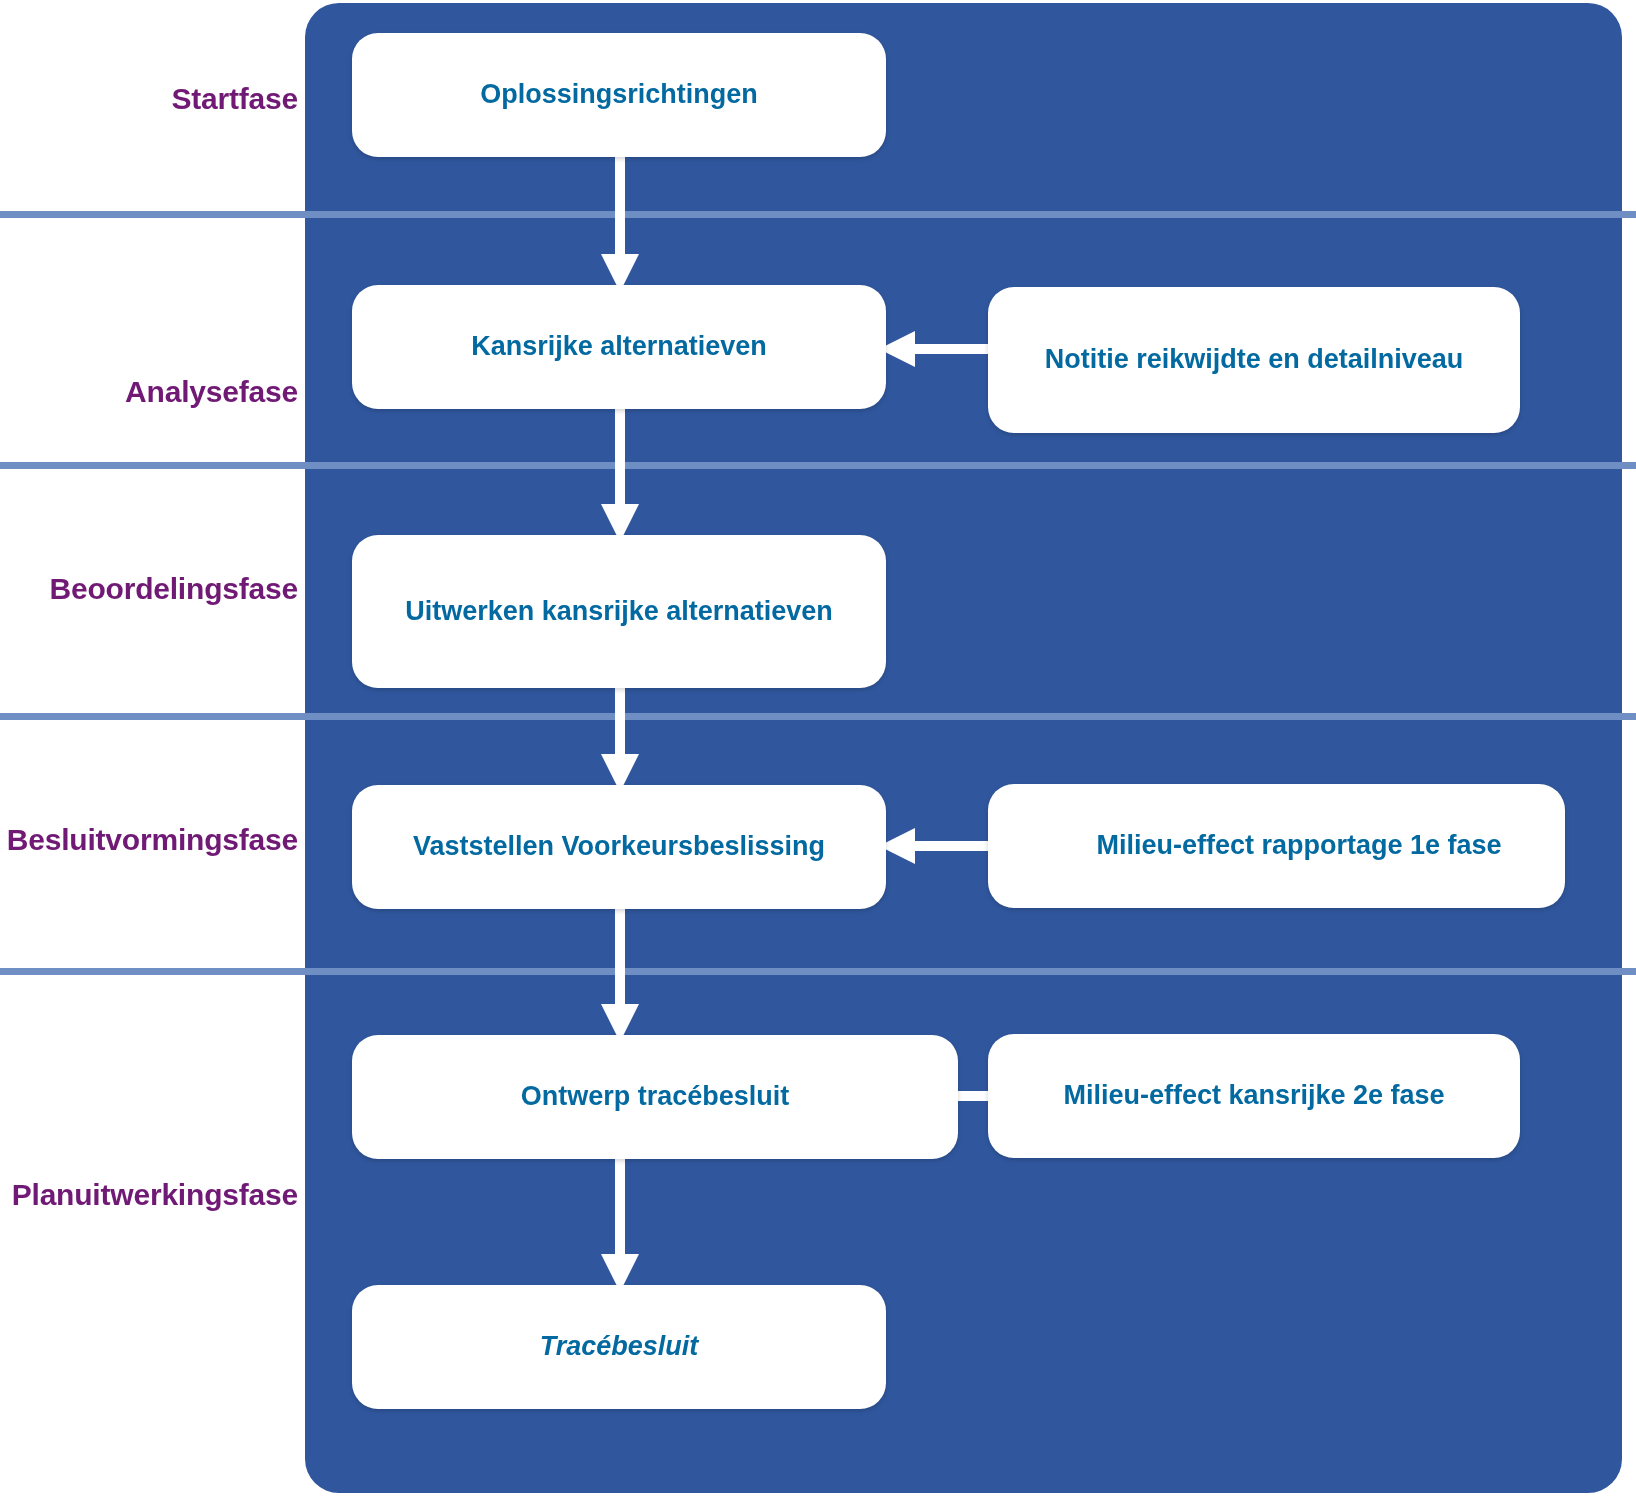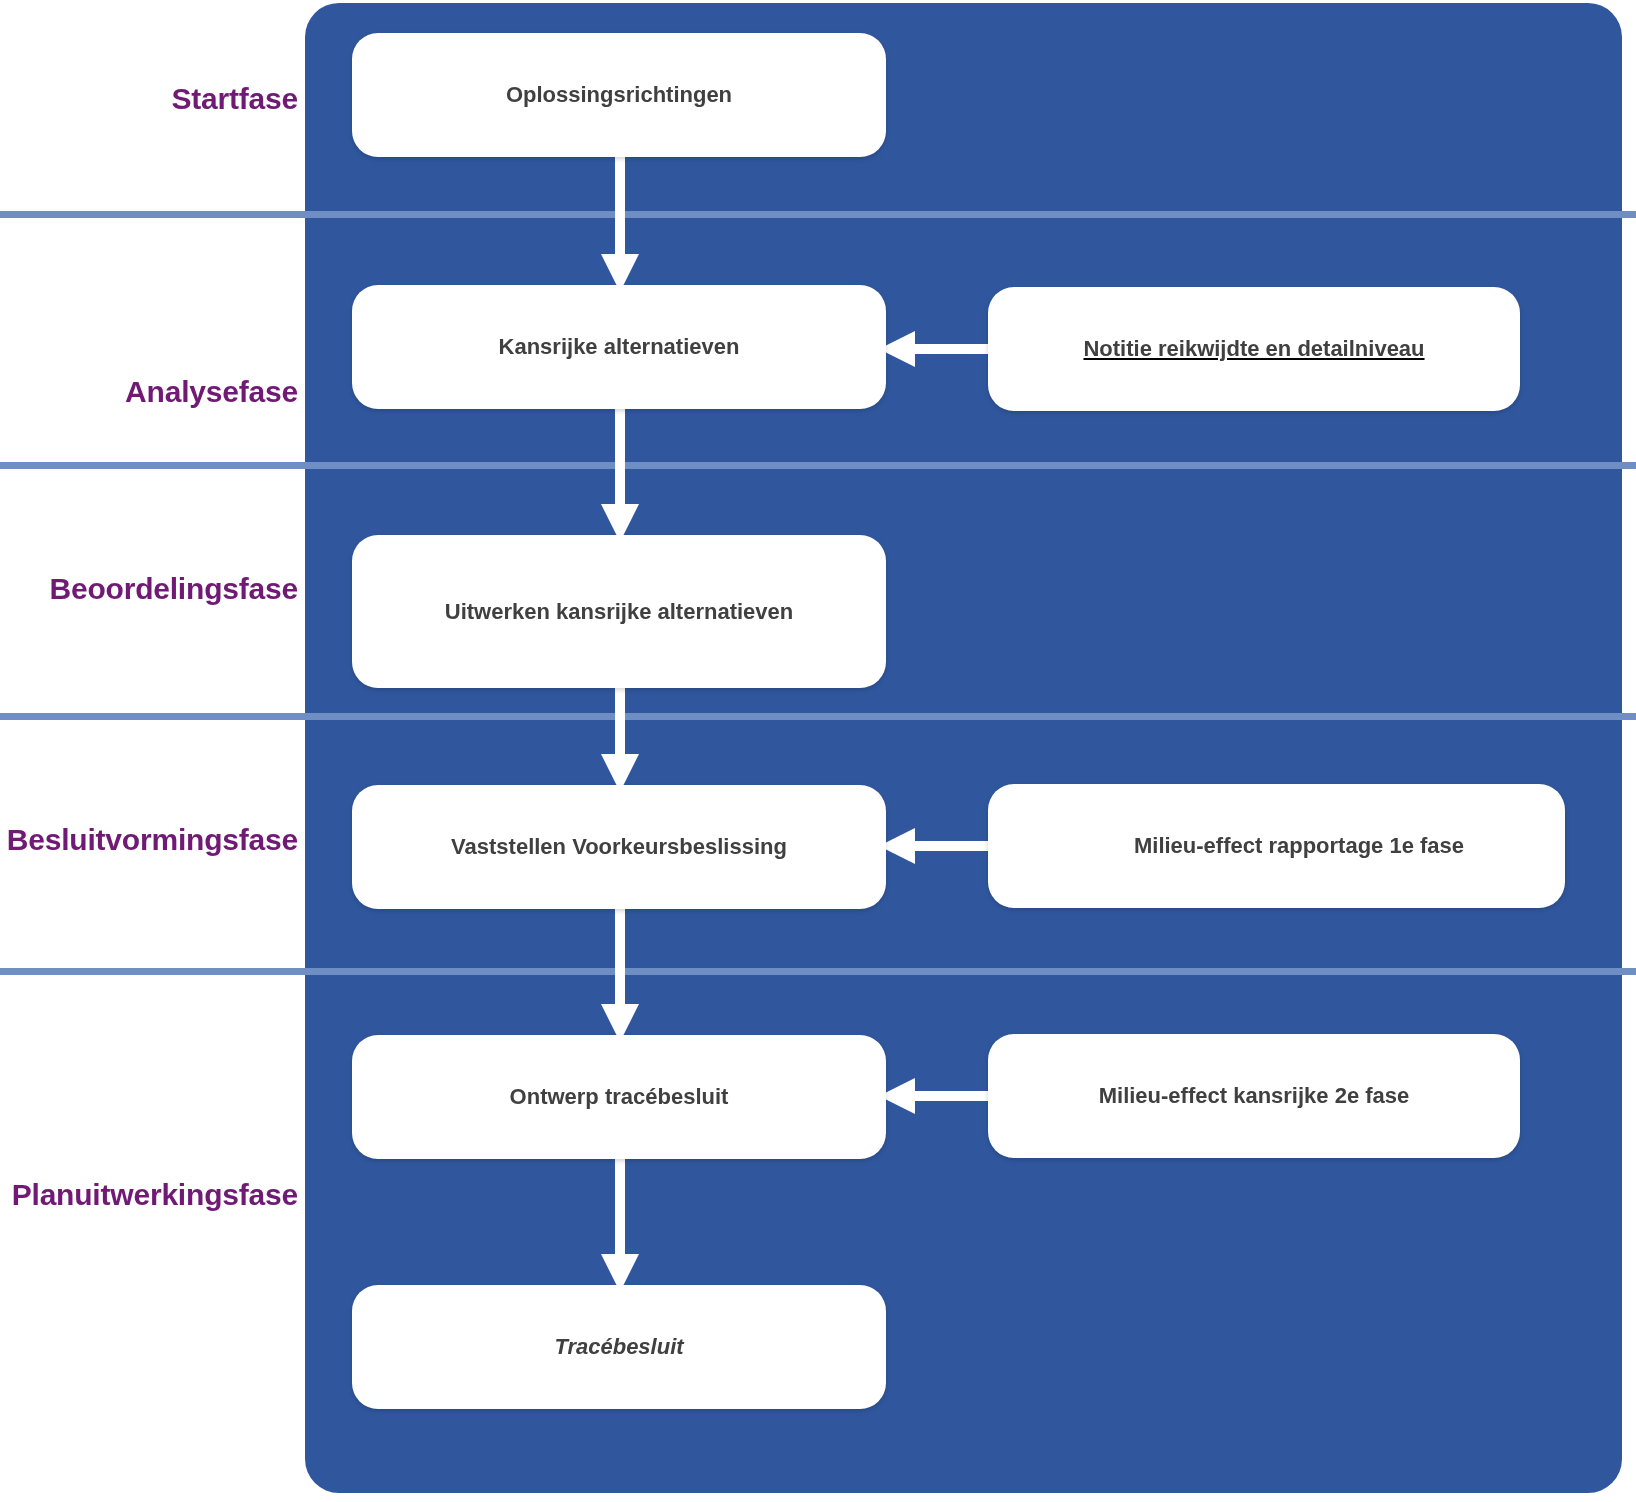--- a/index.html
+++ b/index.html
@@ -58,23 +58,23 @@
     position: absolute;
     background: #FFFFFF;
     border-radius: 26px;
     box-shadow: 0 2px 5px rgba(0,0,0,0.18);
     z-index: 8;
     display: flex;
     align-items: center;
     justify-content: center;
   }
   .node-label {
-    color: #404040;
+    color: #0369a1;
     font-weight: bold;
-    font-size: 22px;
+    font-size: 27px;
     text-align: center;
     line-height: 1.15;
     white-space: nowrap;
   }
 
   
   .arrow-svg {
     position: absolute;
     z-index: 7;
     overflow: visible;
@@ -147,29 +147,29 @@
   </div>
 
   <div class="node" style="left:352px; top:535px; width:534px; height:153px;">
     <span class="node-label">Uitwerken kansrijke alternatieven</span>
   </div>
 
   <div class="node" style="left:352px; top:785px; width:534px; height:124px;">
     <span class="node-label">Vaststellen Voorkeursbeslissing</span>
   </div>
 
-  <div class="node" style="left:352px; top:1035px; width:534px; height:124px;">
+  <div class="node" style="left:352px; top:1035px; width:606px; height:124px;">
     <span class="node-label">Ontwerp tracébesluit</span>
   </div>
 
   <div class="node" style="left:352px; top:1285px; width:534px; height:124px;font-style:italic;">
     <span class="node-label">Tracébesluit</span>
   </div>
 
-  <div class="node" style="left:988px; top:287px; width:532px; height:124px;text-decoration:underline;">
+  <div class="node" style="left:988px; top:287px; width:532px; height:146px;">
     <span class="node-label">Notitie reikwijdte en detailniveau</span>
   </div>
 
   <div class="node" style="left:988px; top:784px; width:532px; height:124px;padding-left:45px;">
     <span class="node-label">Milieu-effect rapportage 1e fase</span>
   </div>
 
   <div class="node" style="left:988px; top:1034px; width:532px; height:124px;">
     <span class="node-label">Milieu-effect kansrijke 2e fase</span>
   </div>

